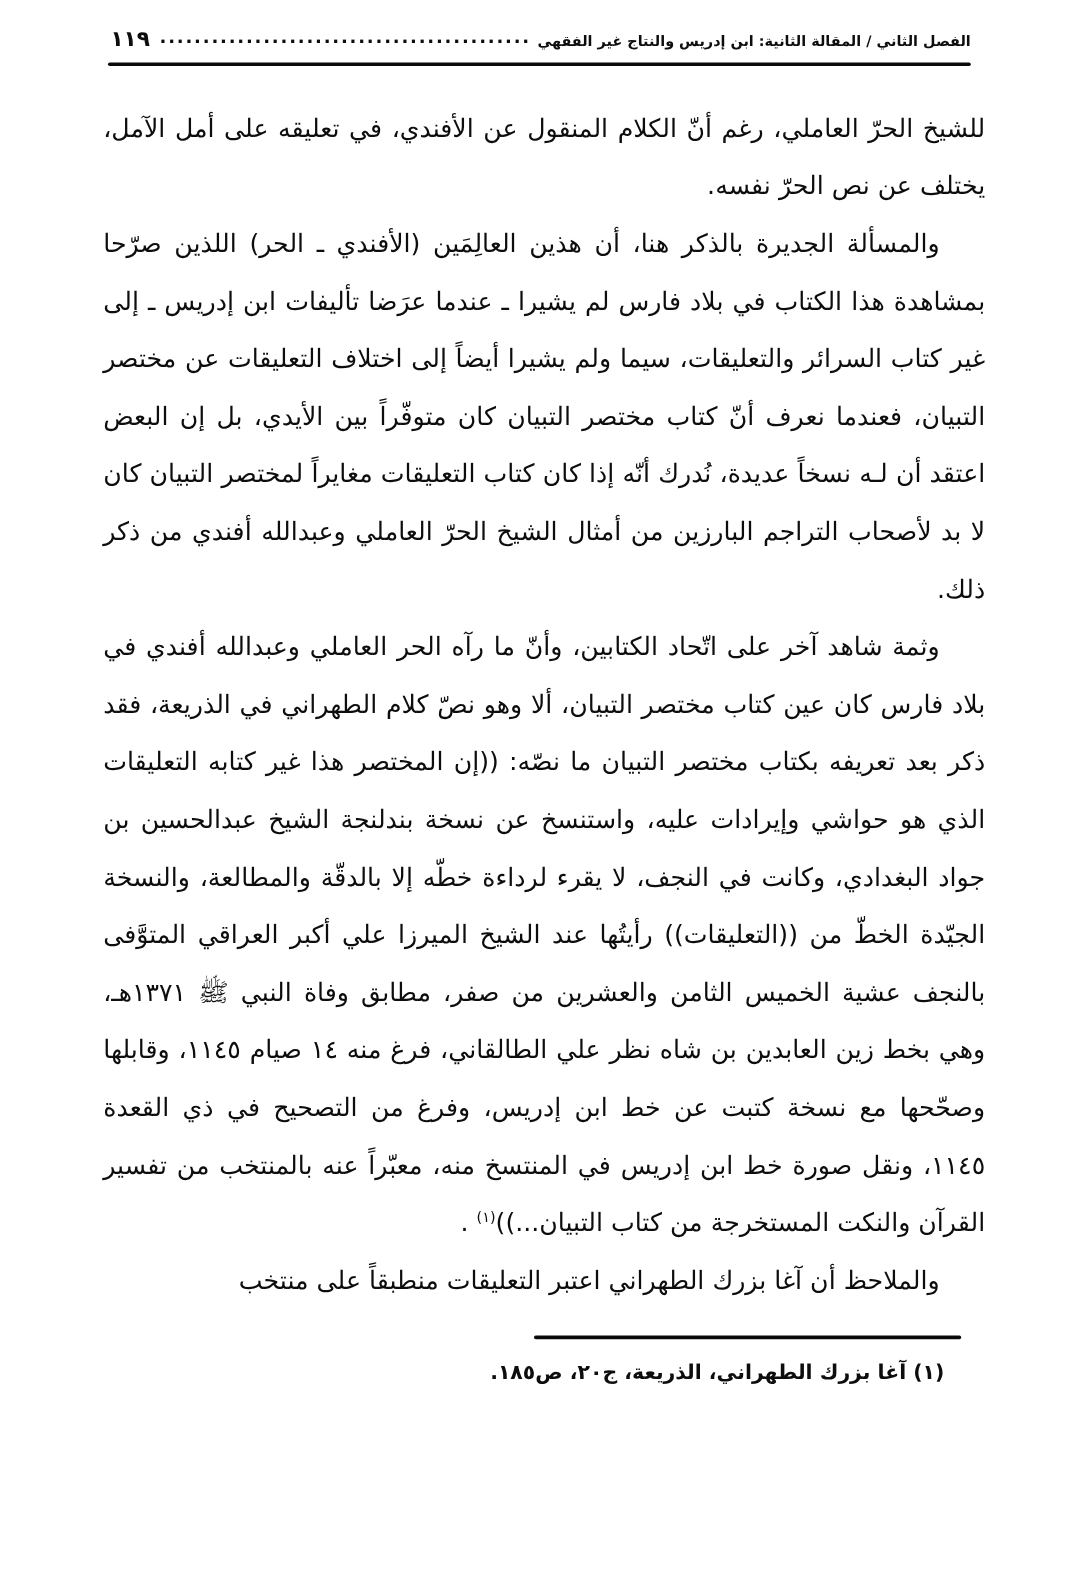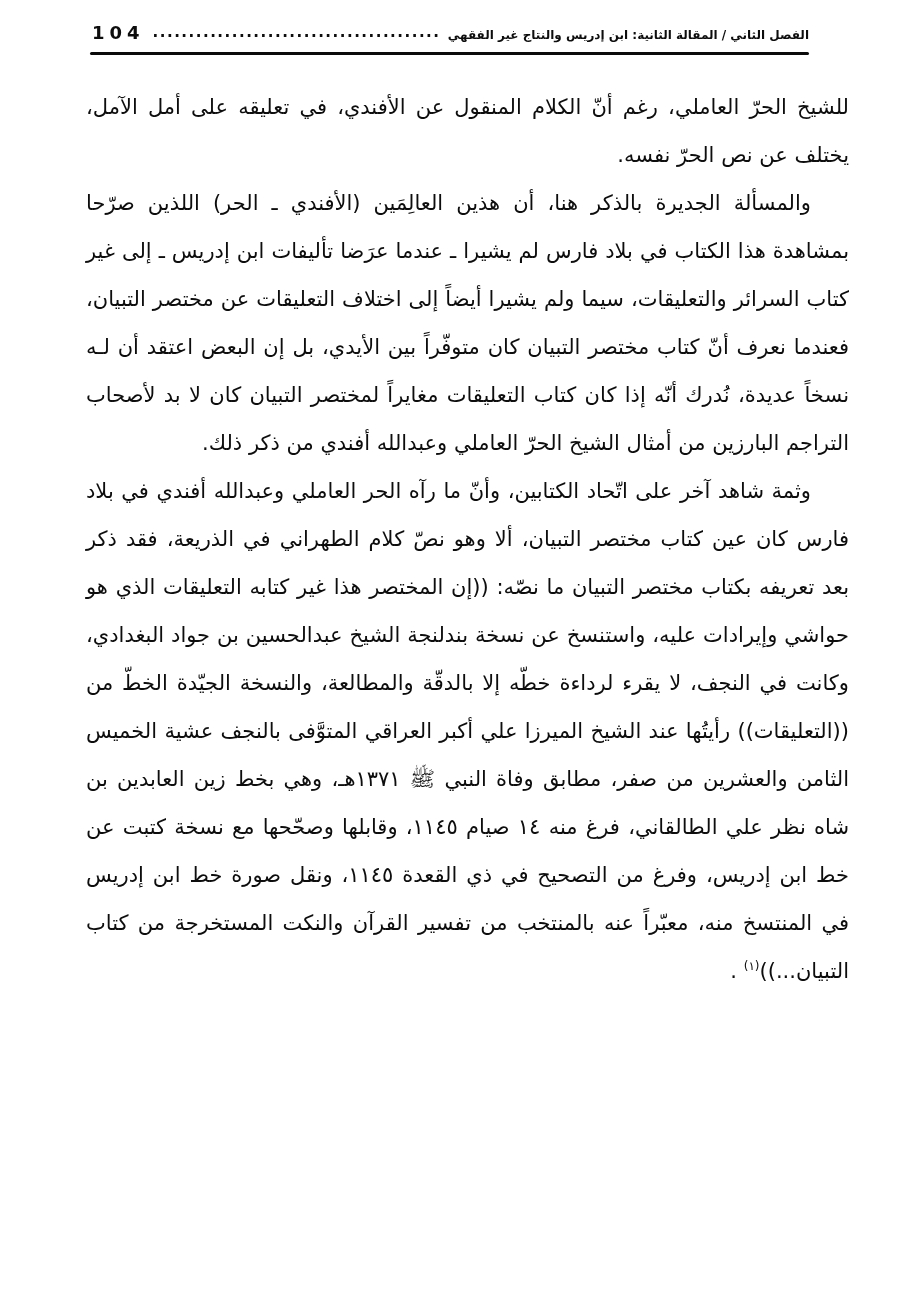--- a/index.html
+++ b/index.html
@@ -45,21 +45,21 @@
     white-space: nowrap;
   }
   .header-rule {
     height: 3px;
     background: #0a0a0a;
     margin: 9px 92px 0 90px;
     border-radius: 2px;
   }
   
   .body-text {
-    margin: 28px 52px 0 86px;
+    margin: 28px 80px 0 86px;
     font-size: 21px;
     line-height: 48px;
     text-align: justify;
     text-justify: inter-word;
   }
   .para { margin: 0; }
   .para.indented { text-indent: 38px; }
   .quote { }
   .fn-ref {
     font-size: 12px;
@@ -84,30 +84,35 @@
   }
 </style>
 </head>
 <body>
 
 <div class="page">
 
   <div class="header">
     <span class="header-title">الفصل الثاني / المقالة الثانية: ابن إدريس والنتاج غير الفقهي</span>
     <span class="header-dots">....................................................</span>
-    <span class="header-page-number">104</span>
+    <span class="header-page-number">١١٩</span>
   </div>
 
   <div class="header-rule"></div>
 
   <div class="body-text">
 
     <p class="para">للشيخ الحرّ العاملي، رغم أنّ الكلام المنقول عن الأفندي، في تعليقه على أمل الآمل، يختلف عن نص الحرّ نفسه.</p>
 
     <p class="para indented">والمسألة الجديرة بالذكر هنا، أن هذين العالِمَين (الأفندي ـ الحر) اللذين صرّحا بمشاهدة هذا الكتاب في بلاد فارس لم يشيرا ـ عندما عرَضا تأليفات ابن إدريس ـ إلى غير كتاب السرائر والتعليقات، سيما ولم يشيرا أيضاً إلى اختلاف التعليقات عن مختصر التبيان، فعندما نعرف أنّ كتاب مختصر التبيان كان متوفّراً بين الأيدي، بل إن البعض اعتقد أن لـه نسخاً عديدة، نُدرك أنّه إذا كان كتاب التعليقات مغايراً لمختصر التبيان كان لا بد لأصحاب التراجم البارزين من أمثال الشيخ الحرّ العاملي وعبدالله أفندي من ذكر ذلك.</p>
 
     <p class="para indented"><span>وثمة شاهد آخر على اتّحاد الكتابين، وأنّ ما رآه الحر العاملي وعبدالله أفندي في بلاد فارس كان عين كتاب مختصر التبيان، ألا وهو نصّ كلام الطهراني في الذريعة، فقد ذكر بعد تعريفه بكتاب مختصر التبيان ما نصّه: </span><span class="quote">((إن المختصر هذا غير كتابه التعليقات الذي هو حواشي وإيرادات عليه، واستنسخ عن نسخة بندلنجة الشيخ عبدالحسين بن جواد البغدادي، وكانت في النجف، لا يقرء لرداءة خطّه إلا بالدقّة والمطالعة، والنسخة الجيّدة الخطّ من ((التعليقات)) رأيتُها عند الشيخ الميرزا علي أكبر العراقي المتوَّفى بالنجف عشية الخميس الثامن والعشرين من صفر، مطابق وفاة النبي ﷺ ١٣٧١هـ، وهي بخط زين العابدين بن شاه نظر علي الطالقاني، فرغ منه ١٤ صيام ١١٤٥، وقابلها وصحّحها مع نسخة كتبت عن خط ابن إدريس، وفرغ من التصحيح في ذي القعدة ١١٤٥، ونقل صورة خط ابن إدريس في المنتسخ منه، معبّراً عنه بالمنتخب من تفسير القرآن والنكت المستخرجة من كتاب التبيان...))</span><sup class="fn-ref">(١)</sup><span> .</span></p>
 
+    <p class="para indented">والملاحظ أن آغا بزرك الطهراني اعتبر التعليقات منطبقاً على منتخب</p>
 
   </div>
 
+  <div class="footnote-area">
+    <div class="footnote-rule"></div>
+    <p class="footnote-text">(١) آغا بزرك الطهراني، الذريعة، ج٢٠، ص١٨٥.</p>
+  </div>
 
 </div>
 
 </body></html>

